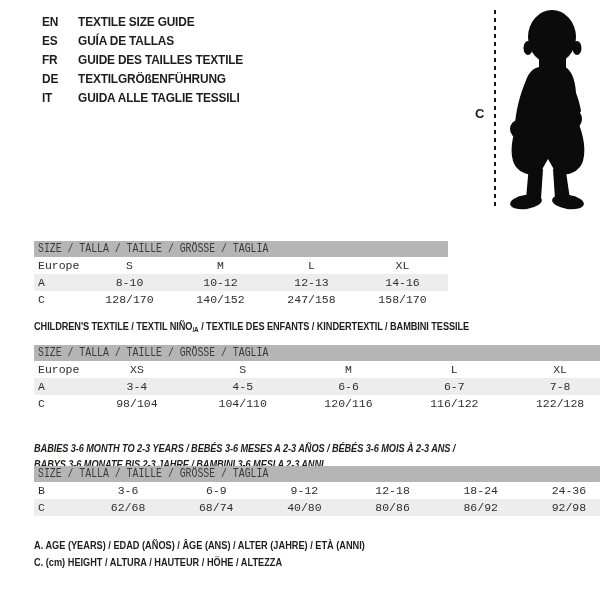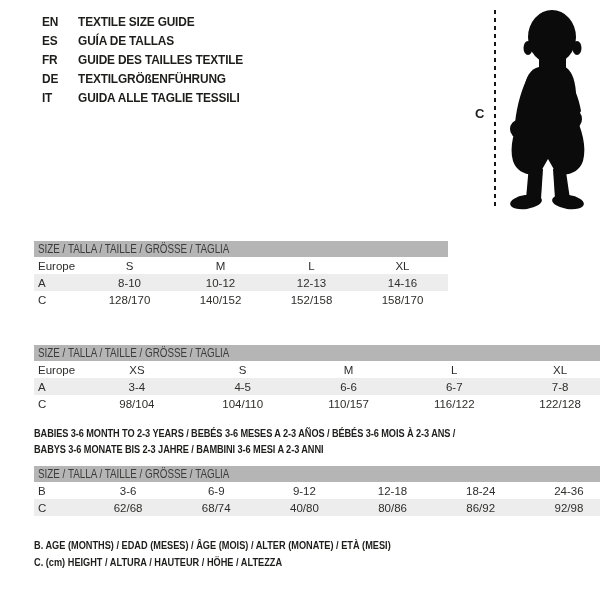--- a/index.html
+++ b/index.html
@@ -22,21 +22,21 @@
   .baby-svg { position:absolute; left:482px; top:5px; }
 
   
   .section-heading { position:absolute; left:14px; font-size:11.5px; font-weight:bold; letter-spacing:-0.1px; white-space:nowrap; }
   .section-heading .inner { display:inline-block; transform:scaleX(0.8); transform-origin:0 0; white-space:nowrap; }
   .subsc { font-size:8px; vertical-align:-2px; }
   .two-line { line-height:16px; }
 
   
   table.size-table { position:absolute; left:14px; border-collapse:collapse; table-layout:fixed; }
-  table.size-table td { font-size:11.5px; color:#2e2e2d; text-align:center; height:17px; padding:0; vertical-align:middle; }
+  table.size-table td { font-size:11.5px; color:#2e2e2d; text-align:center; height:17px; padding:0; vertical-align:middle;font-family:Liberation Mono, monospace; }
   table.size-table td.lbl { text-align:left; padding-left:4px; }
   tr.bar-row td { background:#b5b5b5; height:16px; text-align:left; padding-left:4px; color:#3c3c3b; font-size:12px; }
   tr.bar-row .cond { transform:scaleX(0.82); }
   tr.stripe td { background:#ededed; }
   .w-junior { width:414px; }
   .w-wide { width:579px; }
   col.c-lbl { width:50px; }
 
   
   .notes { position:absolute; left:14px; top:537px; font-size:11.5px; font-weight:bold; line-height:16.5px; }
@@ -122,26 +122,31 @@
       <td class="lbl">A</td>
       <td>8-10</td>
       <td>10-12</td>
       <td>12-13</td>
       <td>14-16</td>
     </tr>
     <tr>
       <td class="lbl">C</td>
       <td>128/170</td>
       <td>140/152</td>
-      <td>152/158</td>
+      <td>247/158</td>
       <td>158/170</td>
     </tr>
   </tbody>
     </table>
 
+  <div class="section-heading" style="top:320px;">
+    <span class="inner">
+      <span>CHILDREN'S TEXTILE / TEXTIL NIÑO</span><span class="subsc">/A</span><span> / TEXTILE DES ENFANTS / KINDERTEXTIL / BAMBINI TESSILE</span>
+    </span>
+  </div>
   <table class="size-table w-wide" style="top:345px;">
     <colgroup>
         <col class="c-lbl">
         <col>
         <col>
         <col>
         <col>
         <col>
       </colgroup>
     <tbody>
@@ -161,28 +166,28 @@
       <td>3-4</td>
       <td>4-5</td>
       <td>6-6</td>
       <td>6-7</td>
       <td>7-8</td>
     </tr>
     <tr>
       <td class="lbl">C</td>
       <td>98/104</td>
       <td>104/110</td>
-      <td>110/157</td>
+      <td>120/116</td>
       <td>116/122</td>
       <td>122/128</td>
     </tr>
   </tbody>
     </table>
 
-  <div class="section-heading two-line" style="top:425px;">
+  <div class="section-heading two-line" style="top:440px;font-style:italic;">
     <span class="inner">BABIES 3-6 MONTH TO 2-3 YEARS / BEBÉS 3-6 MESES A 2-3 AÑOS / BÉBÉS 3-6 MOIS À 2-3 ANS /</span><br>
     <span class="inner">BABYS 3-6 MONATE BIS 2-3 JAHRE / BAMBINI 3-6 MESI A 2-3 ANNI</span>
   </div>
   <table class="size-table w-wide" style="top:466px;">
     <colgroup>
         <col class="c-lbl">
         <col>
         <col>
         <col>
         <col>
@@ -208,17 +213,17 @@
       <td>68/74</td>
       <td>40/80</td>
       <td>80/86</td>
       <td>86/92</td>
       <td>92/98</td>
     </tr>
   </tbody>
     </table>
 
   <div class="notes">
-    <div><span class="cond">B. AGE (MONTHS) / EDAD (MESES) / ÂGE (MOIS) / ALTER (MONATE) / ETÀ (MESI)</span></div>
+    <div><span class="cond">A. AGE (YEARS) / EDAD (AÑOS) / ÂGE (ANS) / ALTER (JAHRE) / ETÀ (ANNI)</span></div>
     <div><span class="cond">C. (cm) HEIGHT / ALTURA / HAUTEUR / HÖHE / ALTEZZA</span></div>
   </div>
 
 </div>
 
 </body></html>

